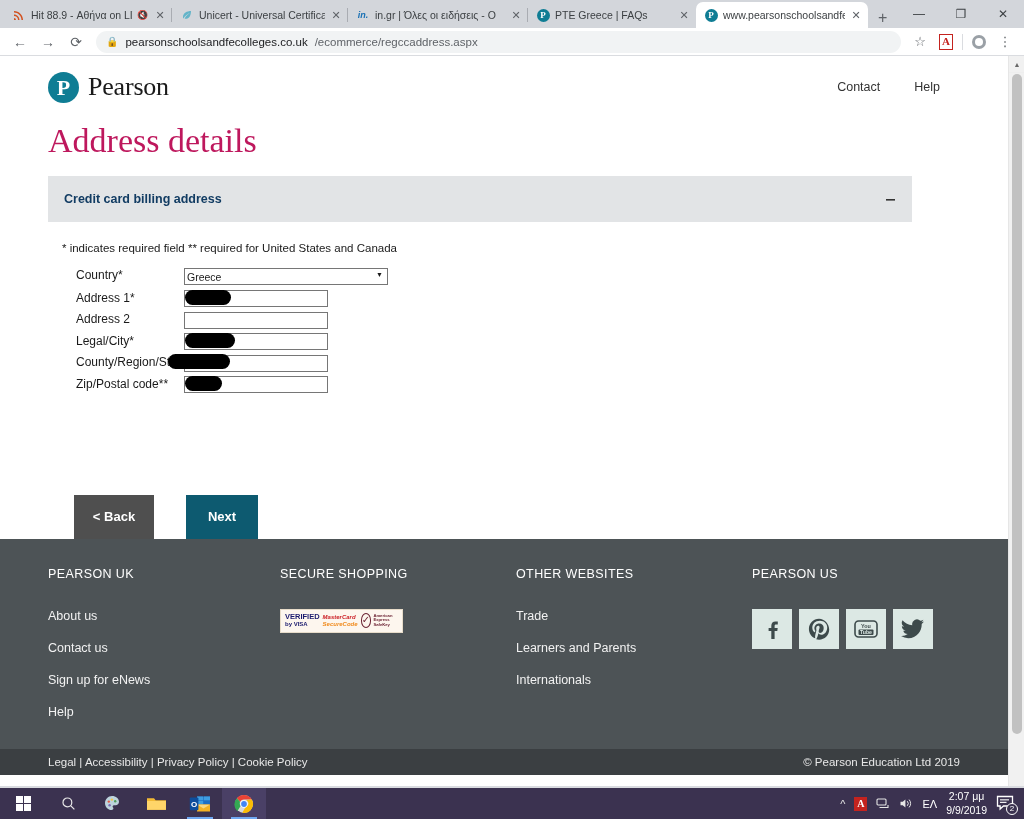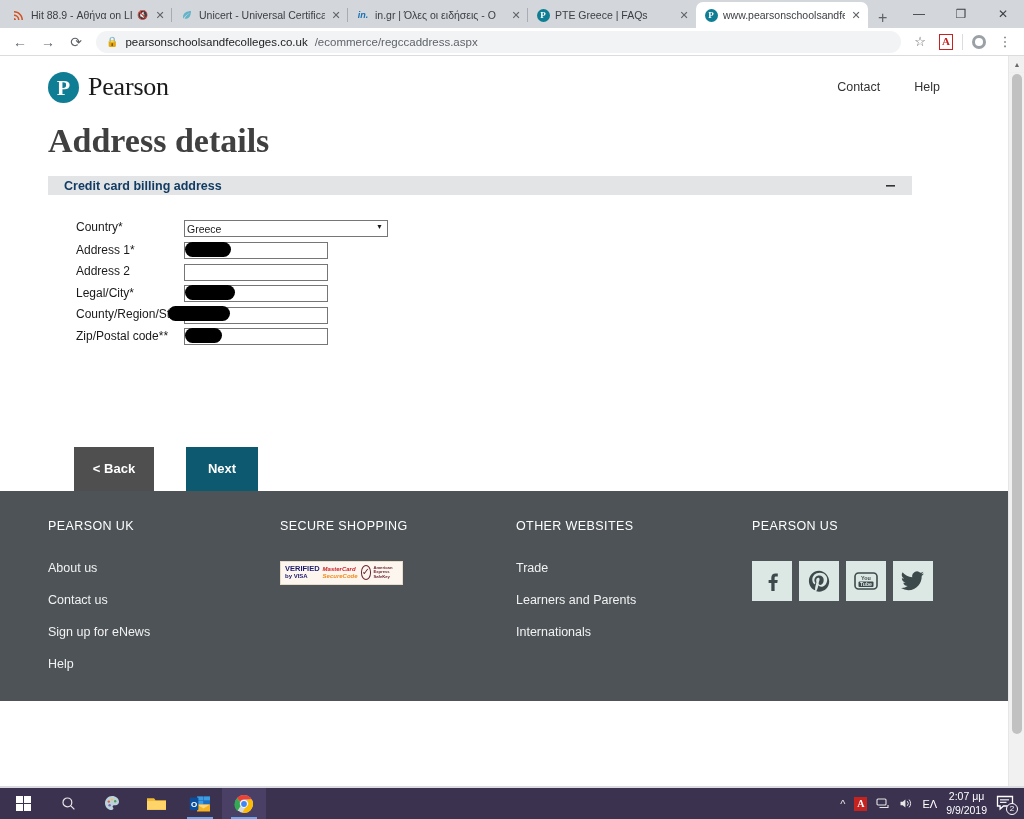--- a/index.html
+++ b/index.html
@@ -98,26 +98,26 @@
     width: 31px; height: 31px; border-radius: 50%;
     background: #0f7d94; color: #ffffff;
     font-family: "Liberation Serif", serif; font-weight: bold;
     font-size: 22px; line-height: 31px; text-align: center;
   }
   .brand-name { font-family: "Liberation Serif", serif; font-size: 26px; color: #1a1a1a; letter-spacing: -0.2px; }
   .hdr-links { margin-left: auto; display: flex; gap: 34px; font-size: 12.5px; color: #333; padding-right: 20px; }
 
   .page-title {
     font-family: "Liberation Serif", serif;
-    font-size: 34px; color: #404040; font-weight: bold;
+    font-size: 34px; color: #be185d; font-weight: normal;
     padding: 4px 48px 8px 48px;
   }
 
   .panel-head {
-    margin: 8px 96px 0 48px; height: 19px;
+    margin: 8px 96px 0 48px; height: 46px;
     background: #e2e4e6; display: flex; align-items: center;
     padding: 0 14px 0 16px;
   }
   .panel-head .ph-title { font-size: 12.5px; font-weight: bold; color: #123c63; }
   .collapse-icon {
     margin-left: auto; width: 16px; height: 16px;
     display: flex; align-items: center; justify-content: center;
     color: #4a4a4a; font-size: 15px; line-height: 1;
   }
 
@@ -321,20 +321,21 @@
         <div class="panel-head">
           <span class="ph-title">Credit card billing address</span>
           <span class="collapse-icon">
             <svg width="13" height="13" viewBox="0 0 13 13">
                 <rect x="2" y="6" width="9" height="1.6" fill="#333"></rect>
               </svg>
           </span>
         </div>
 
         <div class="form-area">
+          <div class="req-note">* indicates required field ** required for United States and Canada</div>
 
           <div class="frow" style="height:24px">
             <label class="flabel">Country*</label>
             <div class="fctl">
               <div class="selectwrap">
                 <select class="fselect">
                   <option>Greece</option>
                 </select>
                 <span class="arrow">▼</span>
               </div>
@@ -450,20 +451,24 @@
                   <svg width="24" height="20" viewBox="0 0 24 20">
                       <path d="M23 2.6c-.85.38-1.76.63-2.72.74a4.74 4.74 0 0 0 2.08-2.62c-.92.55-1.93.94-3.01 1.15a4.73 4.73 0 0 0-8.06 4.31A13.43 13.43 0 0 1 1.55 1.23a4.73 4.73 0 0 0 1.46 6.31A4.7 4.7 0 0 1 .87 6.95v.06a4.73 4.73 0 0 0 3.79 4.64c-.78.21-1.6.24-2.4.09a4.74 4.74 0 0 0 4.42 3.28A9.5 9.5 0 0 1 0 17.03a13.39 13.39 0 0 0 7.25 2.13c8.7 0 13.46-7.21 13.46-13.46l-.02-.61A9.6 9.6 0 0 0 23 2.6z" fill="#3d4a4b"></path>
                     </svg>
                 </a>
               </div>
             </div>
 
           </div>
         </div>
 
+        <div class="legal">
+          <span class="legal-links">Legal  | Accessibility | Privacy Policy | Cookie Policy</span>
+          <span class="legal-copy">© Pearson Education Ltd  2019</span>
+        </div>
 
       </div>
 
       <div class="scrollbar">
         <div class="scroll-up">▲</div>
         <div class="scroll-thumb"></div>
       </div>
     </div>
   </div>
 

